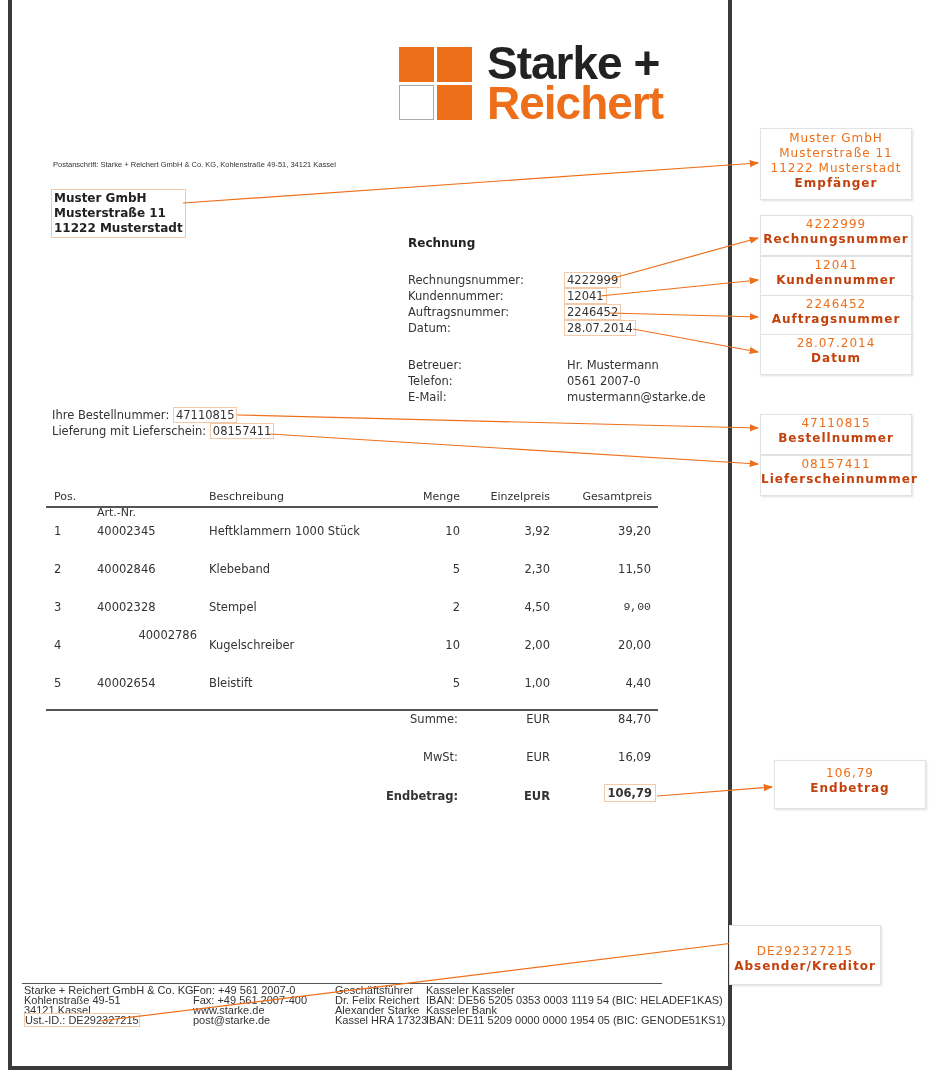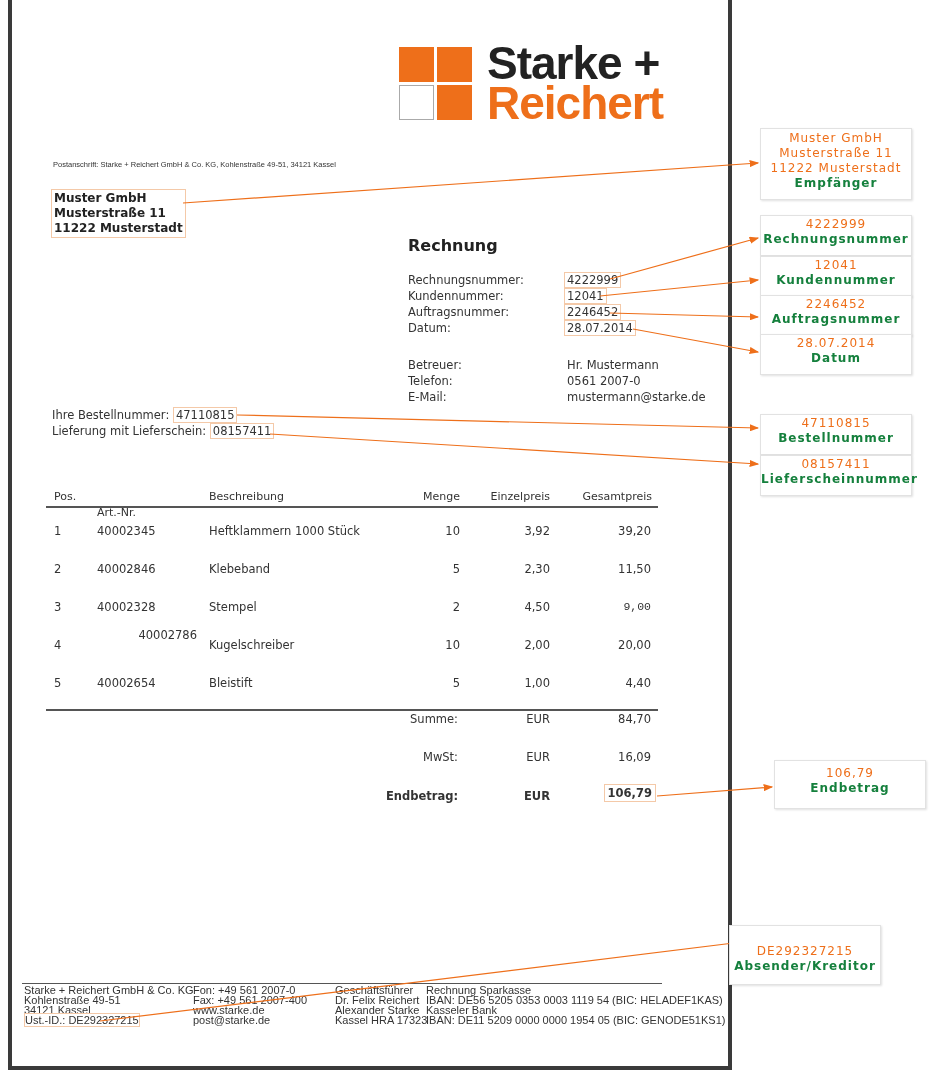--- a/index.html
+++ b/index.html
@@ -8,36 +8,36 @@
   .abs { position: absolute; }
   
   .logo-sq { position: absolute; width: 35px; height: 35px; }
   .logo-sq.orange { background: #ee6f1a; }
   .logo-sq.white { background: #fff; border: 1px solid #aaa; width: 33px; height: 33px; }
   .logo-text1 { position: absolute; left: 487px; top: 40px; font-family: "Liberation Sans", sans-serif; font-weight: bold; font-size: 46px; color: #222; letter-spacing: -1px; line-height: 46px; }
   .logo-text2 { position: absolute; left: 487px; top: 80px; font-family: "Liberation Sans", sans-serif; font-weight: bold; font-size: 46px; color: #ee6f1a; letter-spacing: -1px; line-height: 46px; }
 
   .postanschrift { left: 53px; top: 160px; font-size: 7.5px; color: #333; font-family: "Liberation Sans", sans-serif; }
   .recipient { left: 51px; top: 189px; border: 1px solid #f4c9a8; padding: 1px 2px; font-weight: bold; font-size: 12px; line-height: 15px; color: #222; }
-  .rechnung-title { left: 408px; top: 236px; font-weight: bold; font-size: 16px; }
+  .rechnung-title { left: 408px; top: 236px; font-weight: bold; font-size: 12px; }
   .meta { font-size: 11.5px; line-height: 16px; color: #333; }
   .hl { border: 1px solid #f4c9a8; padding: 0 2px; }
   .hl-bold { border: 1px solid #f4c9a8; padding: 1px 3px; font-weight: bold; }
 
   .tbl-head { position: absolute; top: 490px; font-size: 11px; color: #333; }
   .rule { position: absolute; left: 46px; width: 612px; height: 2px; background: #555; }
   .cell { position: absolute; font-size: 11.5px; color: #333; }
   .r { text-align: right; }
 
   .footer-rule { position: absolute; left: 22px; top: 983px; width: 640px; height: 1px; background: #555; }
   .footer-col { position: absolute; top: 985px; font-family: "Liberation Sans", sans-serif; font-size: 11px; line-height: 10px; color: #333; white-space: nowrap; }
 
   .callout { position: absolute; background: #fff; border: 1px solid #e2e2e2; box-shadow: 1px 1px 2px rgba(0,0,0,0.12); text-align: center; font-size: 12px; line-height: 15px; letter-spacing: 1px; }
   .callout .v { color: #ee6f1a; display: block; }
-  .callout .l { color: #15803d; display: block; font-weight: bold; letter-spacing: 1px; }
+  .callout .l { color: #c2410c; display: block; font-weight: bold; letter-spacing: 1px; }
   svg.lines { position: absolute; left: 0; top: 0; width: 950px; height: 1072px; pointer-events: none; }
 </style>
 </head>
 <body>
 
 <div class="page"></div>
 
 <div>
   <div class="logo-sq orange" style="left:399px;top:47px;"></div>
   <div class="logo-sq orange" style="left:437px;top:47px;"></div>
@@ -168,21 +168,21 @@
   <div>www.starke.de</div>
   <div>post@starke.de</div>
 </div>
 <div class="footer-col" style="left:335px;">
   <div>Geschäftsführer</div>
   <div>Dr. Felix Reichert</div>
   <div>Alexander Starke</div>
   <div>Kassel HRA 17323</div>
 </div>
 <div class="footer-col" style="left:426px;">
-  <div>Rechnung Sparkasse</div>
+  <div>Kasseler Kasseler</div>
   <div>IBAN: DE56 5205 0353 0003 1119 54 (BIC: HELADEF1KAS)</div>
   <div>Kasseler Bank</div>
   <div>IBAN: DE11 5209 0000 0000 1954 05 (BIC: GENODE51KS1)</div>
 </div>
 
 <svg class="lines">
   <defs>
     <marker id="arr" markerWidth="8" markerHeight="6" refX="7" refY="3" orient="auto">
       <path d="M0,0 L8,3 L0,6 z" fill="#ee6f1a"></path>
     </marker>

